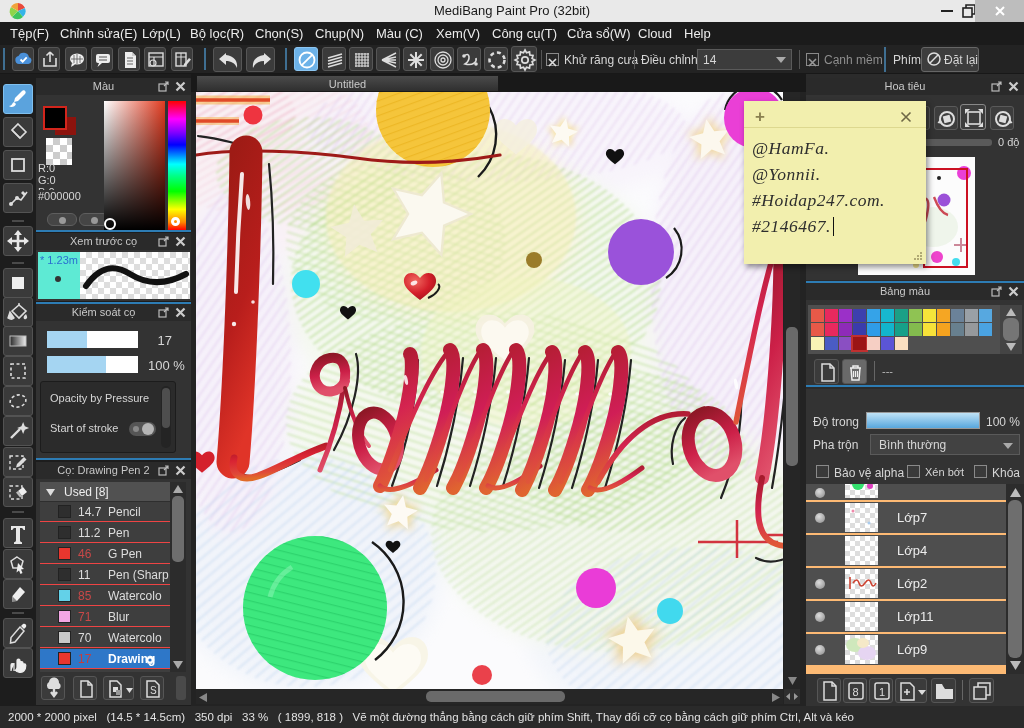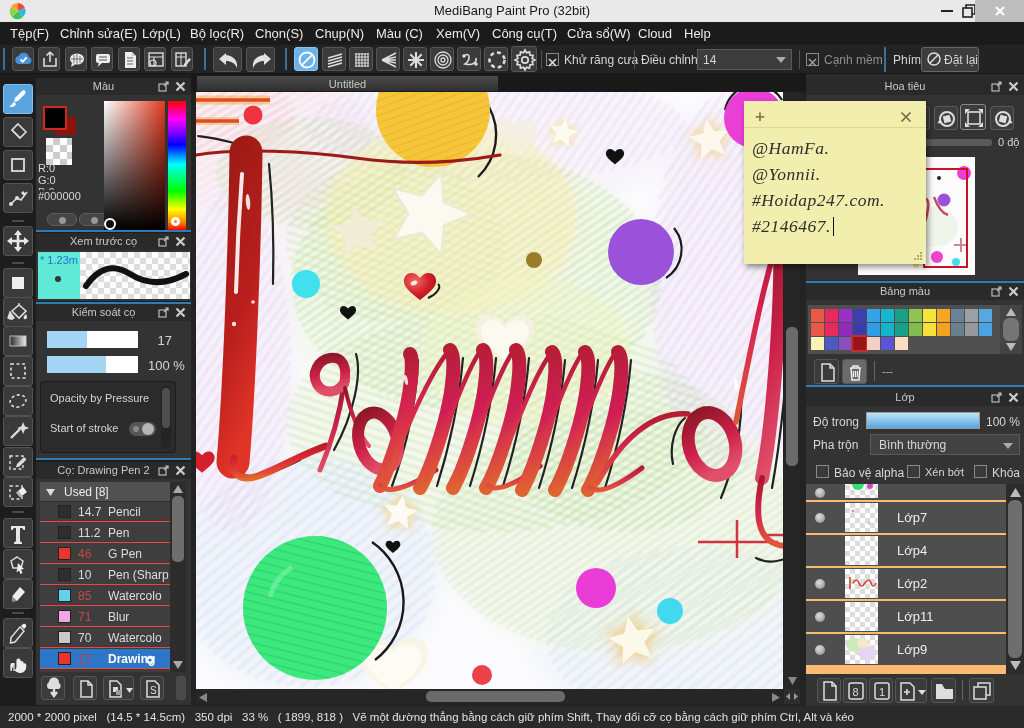--- a/index.html
+++ b/index.html
@@ -418,21 +418,21 @@
             <b>11.2</b>
             <span>Pen</span>
           </div>
    <div class="brow" style="top:62px">
             <i style="background:#e8362e"></i>
             <b class="rn">46</b>
             <span>G Pen</span>
           </div>
    <div class="brow" style="top:83px">
             <i style="background:#2e2e2e"></i>
-            <b>10</b>
+            <b>11</b>
             <span>Pen (Sharp</span>
           </div>
    <div class="brow" style="top:104px">
             <i style="background:#63d1e8"></i>
             <b class="rn">85</b>
             <span>Watercolo</span>
           </div>
    <div class="brow" style="top:125px">
             <i style="background:#f2a6e4"></i>
             <b class="rn">71</b>
@@ -859,29 +859,20 @@
             <path d="M7 8h11M10 8V6h5v2M8 8l1 12h7l1-12" fill="none" stroke="#eee" stroke-width="1.5"></path>
             <path d="M10.5 11v6m2-6v6m2-6v6" stroke="#eee" stroke-width="1.2"></path>
           </svg>
         </div>
   <div class="abs" style="left:68px;top:78px;width:1px;height:20px;background:#666"></div>
   <div class="txt" style="left:76px;top:82px;color:#bbb">---</div>
  </div>
  <div class="bluesep" style="left:0;top:311px;width:218px"></div>
 
  <div class="panel" style="left:0;top:315px;width:218px;height:317px;background:#333">
-  <div class="phead">Lớp
-   <svg class="pico" style="right:22px" width="11" height="11" viewBox="0 0 11 11">
-            <rect x="1" y="3" width="7" height="7" fill="none" stroke="#bbb" stroke-width="1.2"></rect>
-            <path d="M6 5l4-4m0 3V1h-3" stroke="#bbb" stroke-width="1.2" fill="none"></path>
-          </svg>
-   <svg class="pico" style="right:5px" width="11" height="11" viewBox="0 0 11 11">
-            <path d="M1.5 1.5l8 8m0-8l-8 8" stroke="#ccc" stroke-width="2.2"></path>
-          </svg>
-  </div>
   <div class="txt" style="left:7px;top:26px;font-size:12px">Độ trong</div>
   <div class="abs" style="left:60px;top:23px;width:114px;height:17px;border:1px solid #999;background:linear-gradient(#bfe2f6,#58a7dd)"></div>
   <div class="txt" style="left:180px;top:26px;font-size:12px">100 %</div>
   <div class="txt" style="left:7px;top:49px;font-size:12px">Pha trộn</div>
   <div class="abs" style="left:64px;top:45px;width:150px;height:21px;background:#424242;border:1px solid #5a5a5a">
    <div class="txt" style="left:8px;top:3px;font-size:12px">Bình thường</div>
    <svg class="abs" style="right:6px;top:8px" width="10" height="6" viewBox="0 0 10 6">
             <path d="M0 0h10L5 6Z" fill="#aaa"></path>
           </svg>
   </div>

